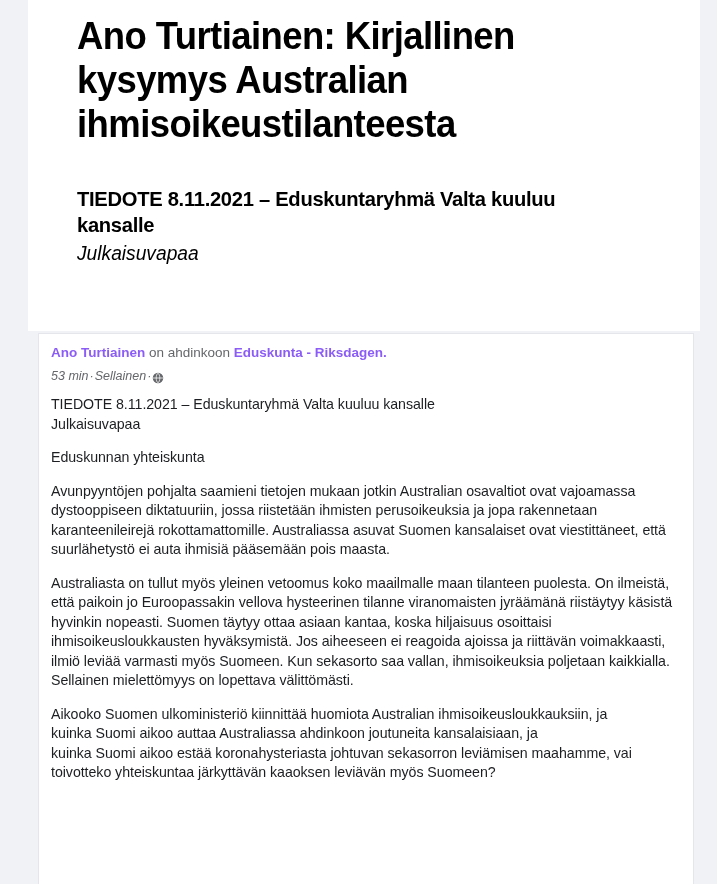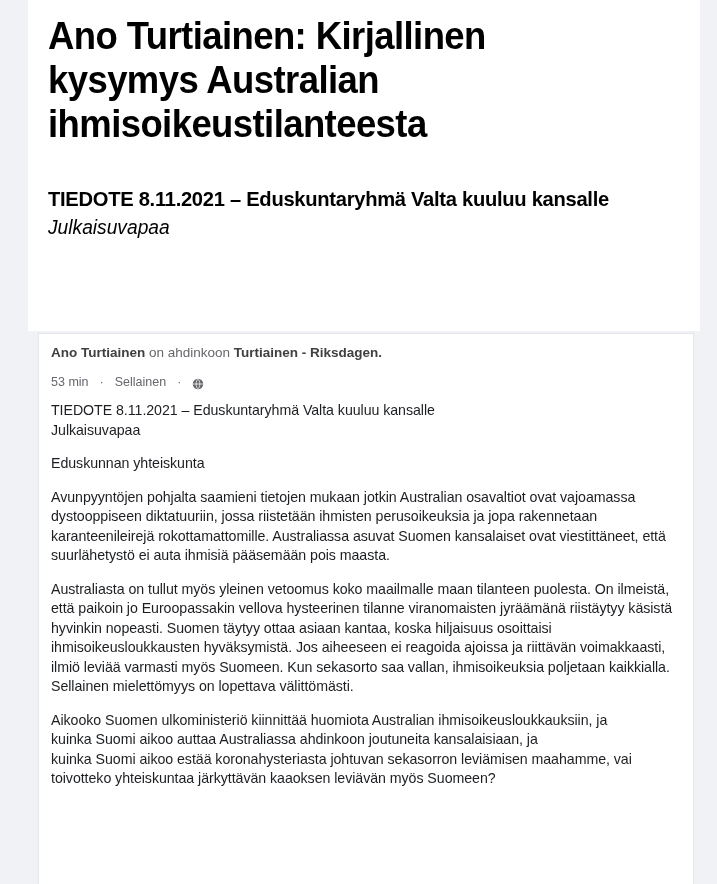--- a/index.html
+++ b/index.html
@@ -42,21 +42,21 @@
     position: absolute;
     left: 28px;
     top: 0;
     width: 672px;
     height: 331px;
     background: #ffffff;
     box-sizing: border-box;
     overflow: hidden;
   }
   .article-inner {
-    padding: 14px 40px 0 20px;
+    padding: 14px 40px 0 49px;
   }
   .article-headline {
     font-family: "Liberation Sans", sans-serif;
     font-weight: bold;
     font-size: 38px;
     line-height: 1.16;
     letter-spacing: -0.6px;
     color: #000000;
     margin: 0;
     transform: scaleX(0.96);
@@ -105,32 +105,33 @@
   }
   .post-header {
     margin: 0 0 1px 0;
   }
   .post-author-line {
     font-size: 13.5px;
     line-height: 18px;
     color: #65676b;
   }
   .post-author-line .strong {
-    color: #404040;
+    color: #8b5cf6;
     font-weight: bold;
     text-align: right;
   }
   .post-meta-line {
     display: flex;
     align-items: center;
-    gap: 11px;
+    gap: 1px;
     font-size: 12.5px;
     line-height: 17px;
     color: #65676b;
-    margin-top: 12px;
+    margin-top: 6px;
+    font-style: italic;
   }
   .dot-sep { color: #65676b; }
   .globe-icon {
     display: inline-block;
     width: 12px;
     height: 12px;
     position: relative;
     top: 1px;
   }
   .post-body {
@@ -164,21 +165,21 @@
         <p class="article-italic">Julkaisuvapaa</p>
       </div>
     </div>
   </div>
 
   <div class="post-card">
     <div class="post-inner">
 
       <div class="post-header">
         <div class="post-author-line">
-          <span class="strong">Ano Turtiainen</span><span> on ahdinkoon </span><span class="strong">Turtiainen - Riksdagen.</span>
+          <span class="strong">Ano Turtiainen</span><span> on ahdinkoon </span><span class="strong">Eduskunta - Riksdagen.</span>
         </div>
         <div class="post-meta-line">
           <span>53 min</span>
           <span class="dot-sep">·</span>
           <span>Sellainen</span>
           <span class="dot-sep">·</span>
           <span class="globe-icon">
             <svg viewBox="0 0 16 16" width="12" height="12" aria-hidden="true">
               <circle cx="8" cy="8" r="7" fill="#65676b"></circle>
               <path d="M8 1.6c-1.6 1.2-2.4 3.4-2.4 6.4S6.4 13.2 8 14.4c1.6-1.2 2.4-3.4 2.4-6.4S9.6 2.8 8 1.6z" fill="none" stroke="#ffffff" stroke-width="1"></path>

